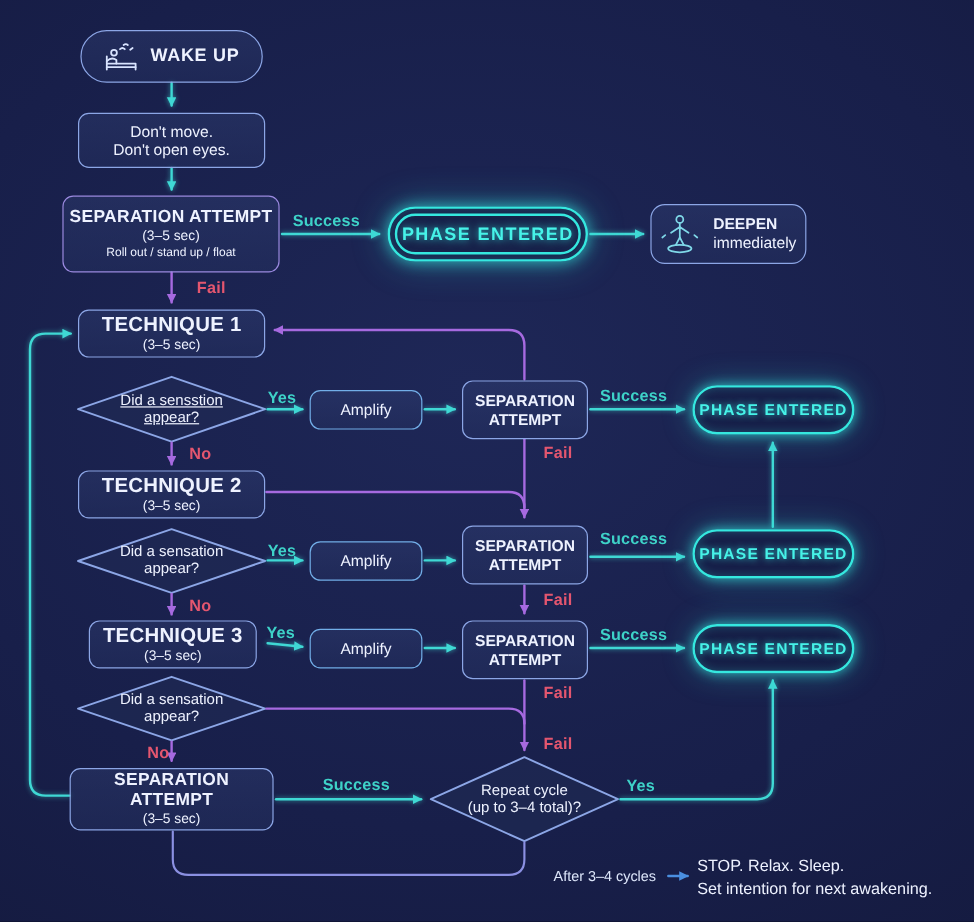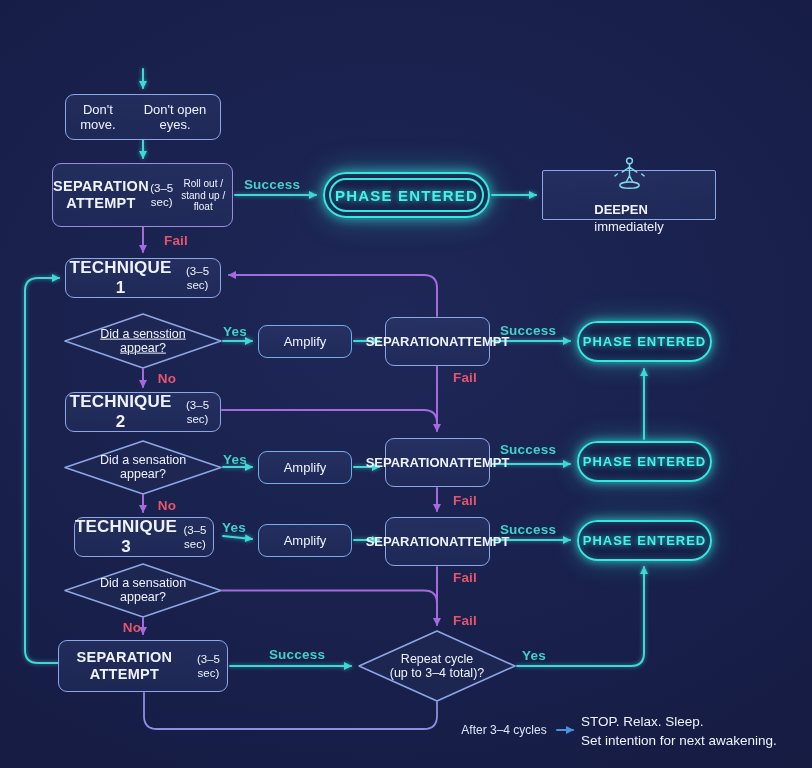--- a/index.html
+++ b/index.html
@@ -17,21 +17,21 @@
   }
   svg.wires{position:absolute;left:0;top:0;z-index:1;}
   .wire{fill:none;stroke-width:2;stroke-linecap:round;stroke-linejoin:round;}
   .w-cy{stroke:var(--c-cyan);filter:drop-shadow(0 0 2px rgba(63,216,212,.65));}
   .w-pu{stroke:var(--c-purple);}
   .w-lo{stroke:var(--c-loopline);stroke-width:1.8;}
   .w-ba{stroke:var(--c-bluearrow);stroke-width:2.2;}
   .diamond{fill:rgba(32,44,86,.55);stroke:var(--c-peri);stroke-width:1.6;stroke-linejoin:round;}
   .node{
     position:absolute;z-index:2;box-sizing:border-box;
-    display:flex;flex-direction:row;align-items:center;justify-content:center;
+    display:flex;flex-direction:column;align-items:center;justify-content:center;
     background:linear-gradient(180deg, rgba(54,70,124,.35), rgba(36,48,96,.5));
     border:1.5px solid var(--c-peri);border-radius:9px;
     color:var(--c-white);text-align:center;line-height:1.18;
   }
   .pill{border-radius:999px;flex-direction:row;gap:9px;}
   .t-title{font-size:17px;font-weight:700;letter-spacing:.2px;}
   .t-big{font-size:14.5px;font-weight:700;letter-spacing:.3px;}
   .t-sub{font-size:11.5px;margin-top:1px;}
   .t-desc{font-size:10px;margin-top:1px;}
   .t-line{font-size:13px;}
@@ -133,37 +133,52 @@
       <path class="wire w-pu" d="M437 567 V625" marker-end="url(#mp)"></path>
       <path class="wire w-pu" d="M143 618 L143 634" marker-end="url(#mp)"></path>
     </g>
 
     <g>
       <path class="wire w-lo" d="M437 702 V716 Q437 729 424 729 H157 Q144 729 144 716 V693"></path>
       <path class="wire w-ba" d="M557 730 L573 730" marker-end="url(#mb)"></path>
     </g>
   </svg>
 
+  <div class="node pill" style="left:67px;top:25px;width:152px;height:44px;">
+    <svg class="icon" width="30" height="25" viewBox="0 0 30 25">
+      <g fill="none" stroke="#d9e4ff" stroke-width="1.5" stroke-linecap="round" stroke-linejoin="round">
+        <path d="M3 23 V12"></path>
+        <path d="M3 16 q4 -4 8 -1 l0 3"></path>
+        <path d="M3 18 H27 V23"></path>
+        <path d="M3 21 H27"></path>
+        <circle cx="9" cy="9" r="2.4"></circle>
+        <path d="M14 6 q2 -2 4 0"></path>
+        <path d="M17 2.5 q2 -1.5 3.5 0"></path>
+        <path d="M22.5 6.5 l2 -1.5"></path>
+      </g>
+    </svg>
+    <span class="wakeup-label">WAKE UP</span>
+  </div>
 
   <div class="node" style="left:65px;top:94px;width:156px;height:46px;">
     <span class="t-line">Don't move.</span>
     <span class="t-line">Don't open eyes.</span>
   </div>
 
   <div class="node" style="left:52px;top:163px;width:181px;height:64px;border-color:var(--c-purpleb);">
     <span class="t-big">SEPARATION ATTEMPT</span>
     <span class="t-sub">(3–5 sec)</span>
     <span class="t-desc">Roll out / stand up / float</span>
   </div>
 
   <div class="phase-outer" style="left:323px;top:172px;width:167px;height:46px;">
     <div class="phase-inner">PHASE ENTERED</div>
   </div>
 
-  <div class="node pill" style="left:542px;top:170px;width:174px;height:50px;border-radius:2px;gap:11px;flex-direction:column;">
+  <div class="node pill" style="left:542px;top:170px;width:130px;height:50px;border-radius:12px;gap:11px;">
     <svg class="icon" width="33" height="36" viewBox="0 0 34 36">
       <g fill="none" stroke="#7fd8e8" stroke-width="1.5" stroke-linecap="round" stroke-linejoin="round">
         <circle cx="17" cy="5.5" r="3"></circle>
         <path d="M17 9 V21"></path>
         <path d="M17 12 L9.5 17 M17 12 L24.5 17"></path>
         <path d="M17 21 L13.5 27.5 M17 21 L20.5 27.5"></path>
         <ellipse cx="17" cy="30.5" rx="10" ry="3.2"></ellipse>
         <path d="M4.5 19 l-2.5 2 M29.5 19 l2.5 2"></path>
       </g>
     </svg>

